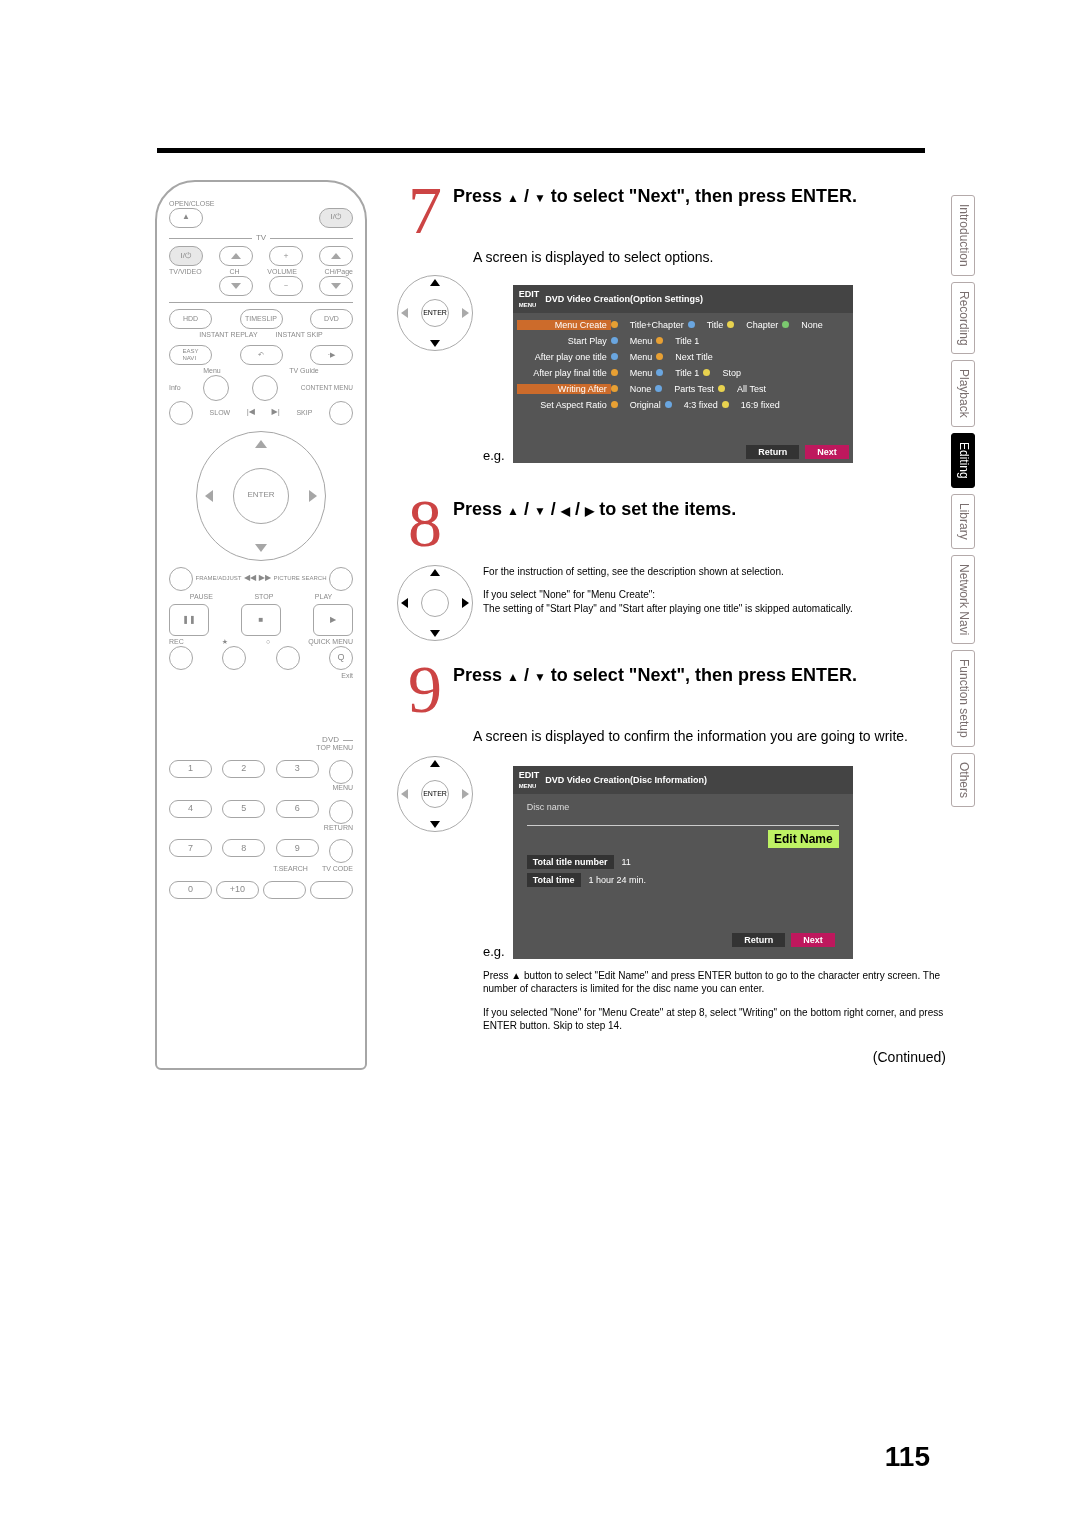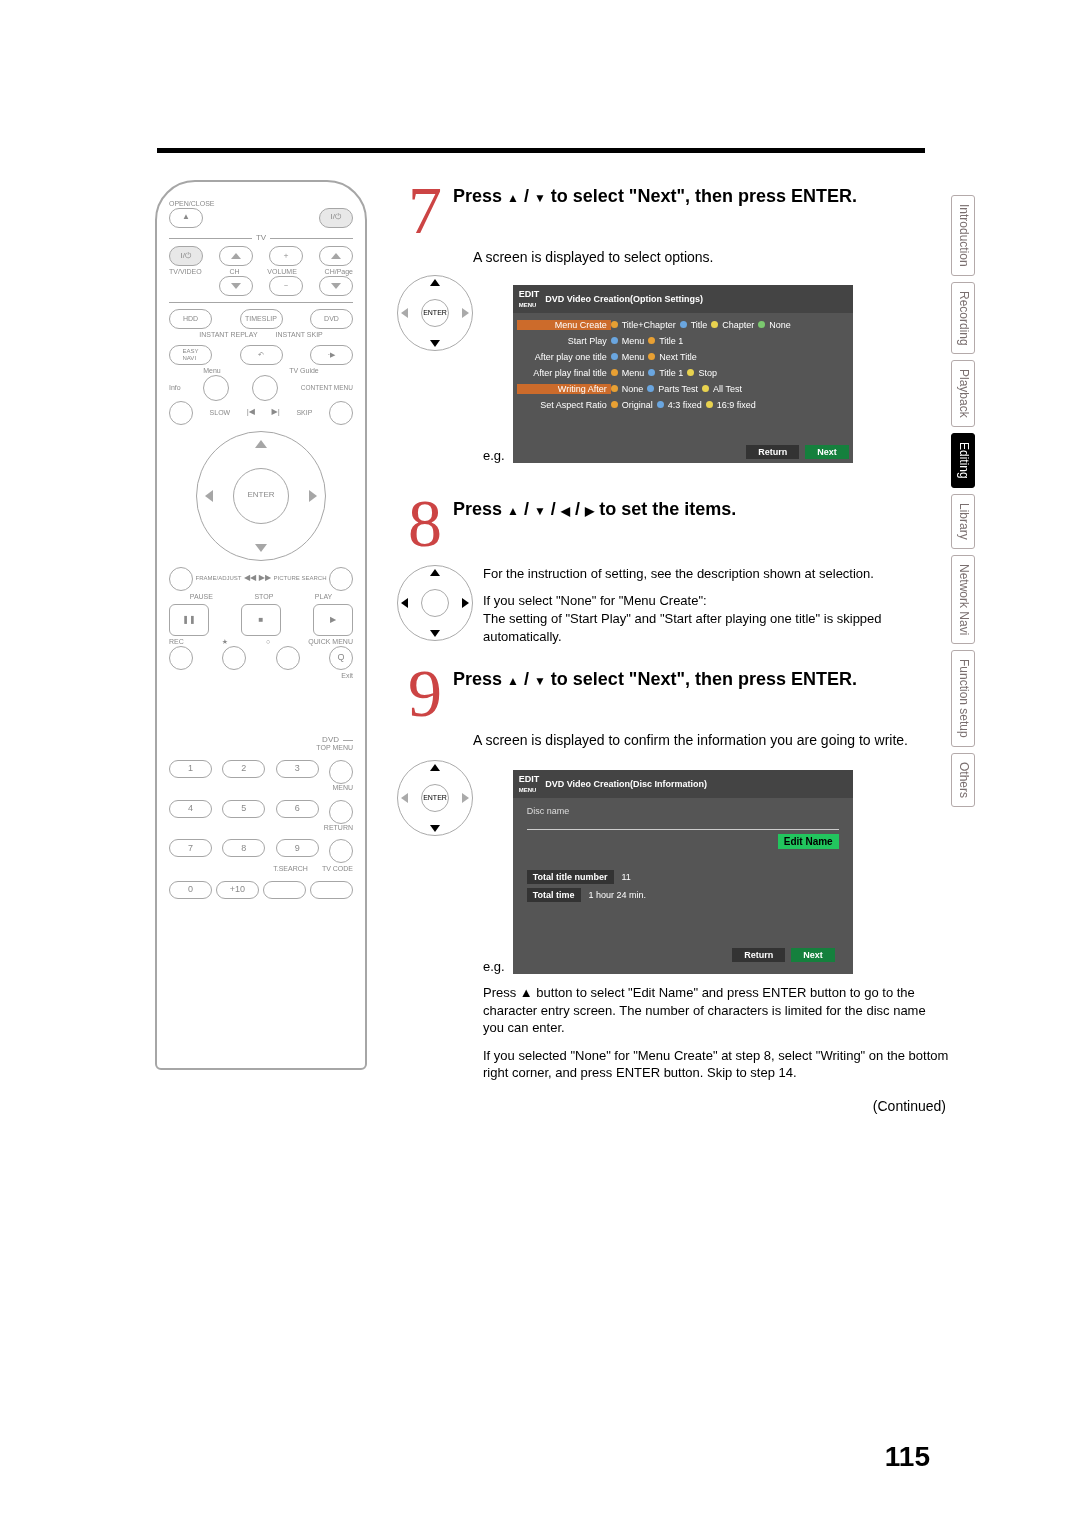--- a/index.html
+++ b/index.html
@@ -57,42 +57,42 @@
   
   .osd{width:340px;background:#555;color:#fff;font-size:9px}
   .osd-head{background:#444;padding:4px 6px;display:flex;align-items:center;gap:6px;font-weight:bold}
   .osd-head .em{font-size:9px;line-height:9px}
   .osd-head .em2{font-size:6px}
   .osd-body{padding:4px}
   .osd-row{display:flex;align-items:center;height:16px}
   .osd-row .lbl{width:94px;text-align:right;padding-right:4px}
   .osd-row.hl .lbl{background:#cc6b2b;color:#fff}
   .osd-row .opts{flex:1;display:flex;gap:4px;align-items:center}
-  .opt{display:flex;align-items:center;gap:4px}
+  .opt{display:flex;align-items:center;gap:12px}
   .dot{width:7px;height:7px;border-radius:50%;display:inline-block}
   .o{background:#e8a033}.b{background:#6aa6e0}.y{background:#e8d24f}.g{background:#7bc96f}
   .osd-foot{display:flex;justify-content:flex-end;gap:6px;margin-top:28px;padding:0 4px 4px}
   .osd-btn{padding:2px 12px;font-weight:bold;font-size:9px}
-  .osd-btn.ret{background:#333}.osd-btn.nxt{background:#15803d}
+  .osd-btn.ret{background:#333}.osd-btn.nxt{background:#be185d}
   
   .osd2{width:340px;background:#555;color:#fff;font-size:9px}
   .osd2-body{padding:8px 14px}
   .dn-label{color:#ddd;margin-bottom:4px}
   .dn-field{border-bottom:1px solid #ccc;height:10px;margin-bottom:4px}
-  .en-btn{background:#22c55e;color:#000;font-weight:bold;font-size:10px;padding:2px 6px;float:right}
-  .totrow{display:flex;align-items:center;margin-top:21px;gap:8px}
+  .en-btn{background:#bef264;color:#000;font-weight:bold;font-size:12px;padding:2px 6px;float:right}
+  .totrow{display:flex;align-items:center;margin-top:7px;gap:8px}
   .totlbl{background:#333;padding:2px 6px;font-weight:bold}
   
   .tabs{position:absolute;right:105px;top:195px;width:24px;display:flex;flex-direction:column}
   .tab{writing-mode:vertical-rl;font-size:12px;color:#7a6f6f;border:1px solid #b4aaaa;border-radius:3px;padding:8px 3px;margin-bottom:6px;background:#fff}
   .tab.active{background:#000;color:#fff;border-color:#000}
   .pagenum{position:absolute;right:150px;bottom:55px;font-size:28px;font-weight:bold}
   .cont{text-align:right;font-size:14px;margin-top:16px;padding-right:4px}
   .bullet-p{font-size:13.5px;line-height:1.35;margin-top:8px;padding-left:12px;text-indent:-12px}
-  .plain-p{font-size:13px;line-height:1.35;margin-top:10px}
+  .plain-p{font-size:10px;line-height:1.35;margin-top:10px}
 </style>
 </head>
 <body>
 
 <div class="page">
   <div class="topbar"></div>
 
   <div class="content-wrap">
 
     <div class="remote-box">

